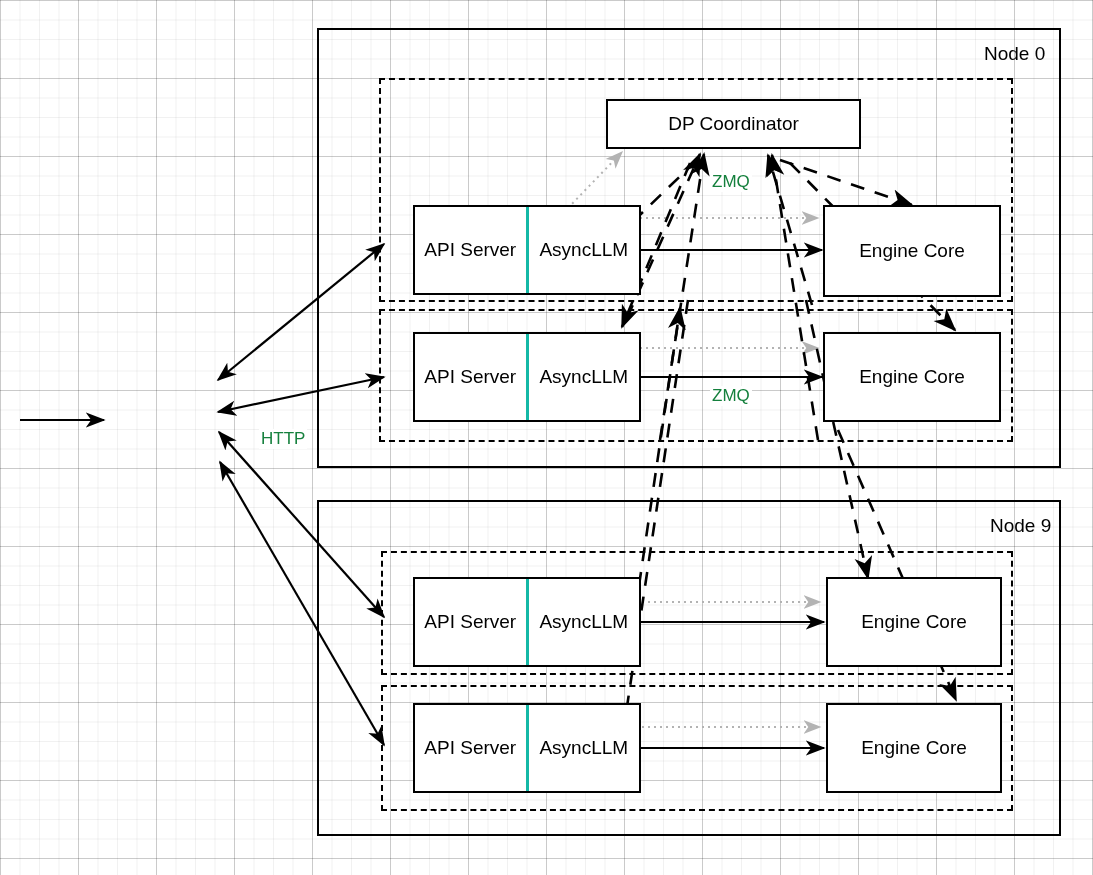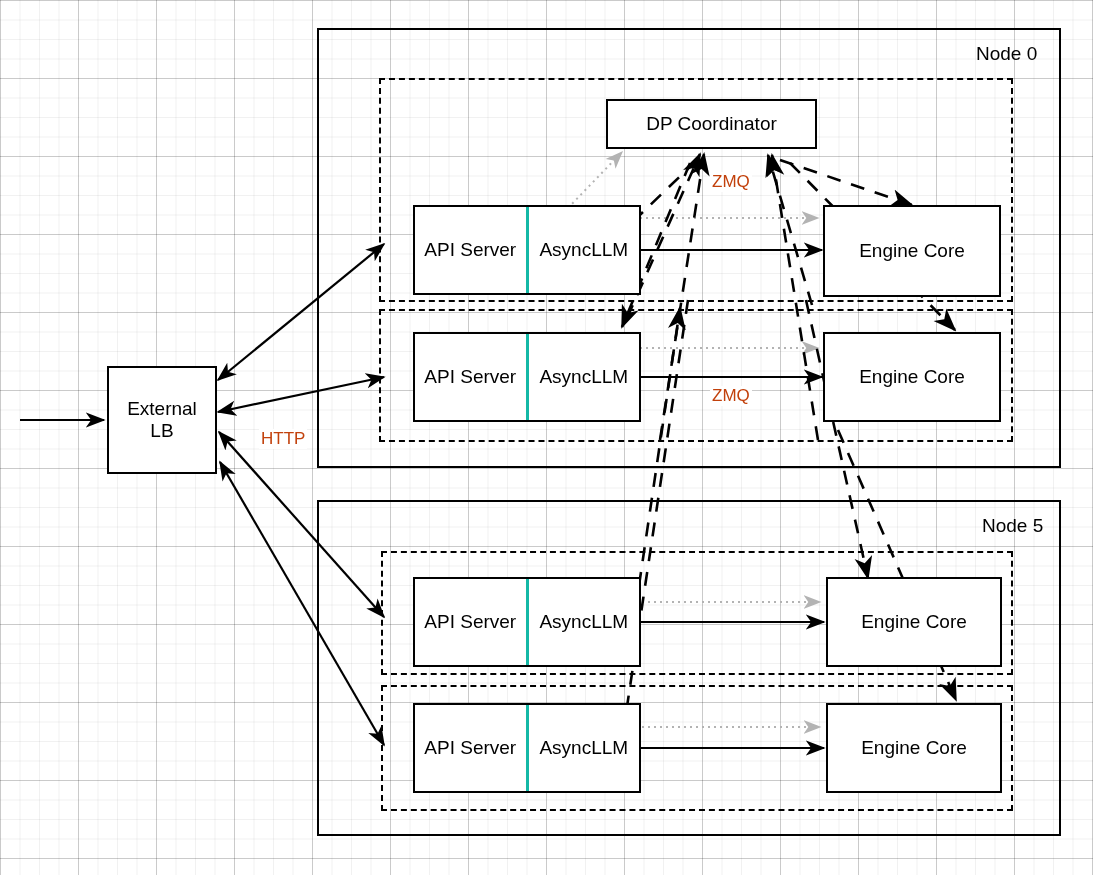--- a/index.html
+++ b/index.html
@@ -23,22 +23,22 @@
   }
   svg#wires{position:absolute;left:0;top:0;width:1093px;height:875px;pointer-events:none;}
 
   .box{position:absolute;box-sizing:border-box;background:#ffffff;
        border:2px solid #000;display:flex;align-items:center;justify-content:center;
        font-size:19px;color:#000;line-height:1.15;text-align:center;}
   .node-outer{position:absolute;box-sizing:border-box;background:transparent;
        border:2px solid #000;}
   .dgroup{position:absolute;box-sizing:border-box;background:transparent;
        border:2.5px dashed #000;}
-  .node-label{position:absolute;font-size:19px;color:#000;}
-  .edge-label{position:absolute;font-size:17px;color:#c2410c;background:#ffffff;
+  .node-label{position:absolute;font-size:19px;color:#000;margin-left:8px;}
+  .edge-label{position:absolute;font-size:17px;color:#15803d;background:#ffffff;
        padding:0 2px;white-space:nowrap;}
   .split{position:absolute;box-sizing:border-box;background:#fff;border:2px solid #000;
        display:flex;align-items:stretch;margin-left:24px;}
   .split > div{flex:1;display:flex;align-items:center;justify-content:center;
        font-size:19px;color:#000;}
   .split > div + div{border-left:3px solid #14b8a6;}
   .lb-text{display:flex;flex-direction:column;align-items:center;justify-content:center;}
 </style>
 </head>
 <body>
@@ -102,33 +102,27 @@
       <line x1="628" y1="660" x2="680" y2="308" marker-end="url(#ah)"></line>
 
       <line x1="688" y1="300" x2="622" y2="740" marker-end="url(#ah)"></line>
 
       <line x1="806" y1="300" x2="868" y2="578" marker-end="url(#ah)"></line>
 
       <line x1="838" y1="430" x2="956" y2="700" marker-end="url(#ah)"></line>
     </g>
   </svg>
 
-  <div class="box" style="left:107px;top:366px;width:110px;height:108px;">
-    <span class="lb-text">
-      <span>External</span>
-      <span>LB</span>
-    </span>
-  </div>
 
   <div class="edge-label" style="left:259px;top:429px;">HTTP</div>
 
   <div class="node-outer" style="left:317px;top:28px;width:744px;height:440px;"></div>
   <div class="node-label" style="left:976px;top:43px;">Node 0</div>
 
-  <div class="box" style="left:606px;top:99px;width:211px;height:50px;">
+  <div class="box" style="left:606px;top:99px;width:255px;height:50px;">
     <span>DP Coordinator</span>
   </div>
 
   <div class="dgroup" style="left:379px;top:78px;width:634px;height:224px;"></div>
   <div class="split" style="left:389px;top:205px;width:228px;height:90px;">
     <div>API Server</div>
     <div>AsyncLLM</div>
   </div>
   <div class="box" style="left:823px;top:205px;width:178px;height:92px;">
     <span>Engine Core</span>
@@ -139,21 +133,21 @@
   <div class="split" style="left:389px;top:332px;width:228px;height:90px;">
     <div>API Server</div>
     <div>AsyncLLM</div>
   </div>
   <div class="box" style="left:823px;top:332px;width:178px;height:90px;">
     <span>Engine Core</span>
   </div>
   <div class="edge-label" style="left:710px;top:386px;">ZMQ</div>
 
   <div class="node-outer" style="left:317px;top:500px;width:744px;height:336px;"></div>
-  <div class="node-label" style="left:982px;top:515px;">Node 5</div>
+  <div class="node-label" style="left:982px;top:515px;">Node 9</div>
 
   <div class="dgroup" style="left:381px;top:551px;width:632px;height:124px;"></div>
   <div class="split" style="left:389px;top:577px;width:228px;height:90px;">
     <div>API Server</div>
     <div>AsyncLLM</div>
   </div>
   <div class="box" style="left:826px;top:577px;width:176px;height:90px;">
     <span>Engine Core</span>
   </div>
 

